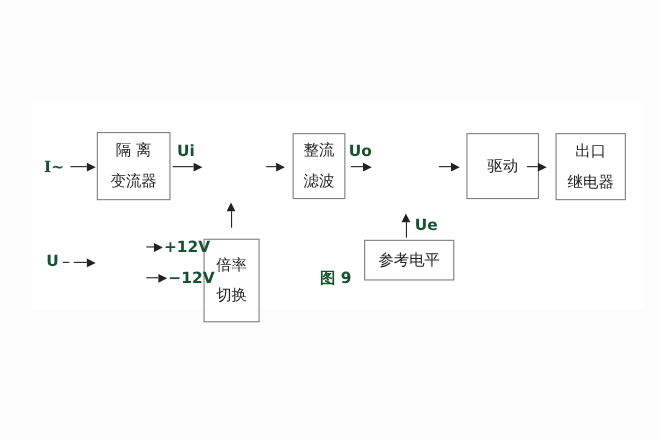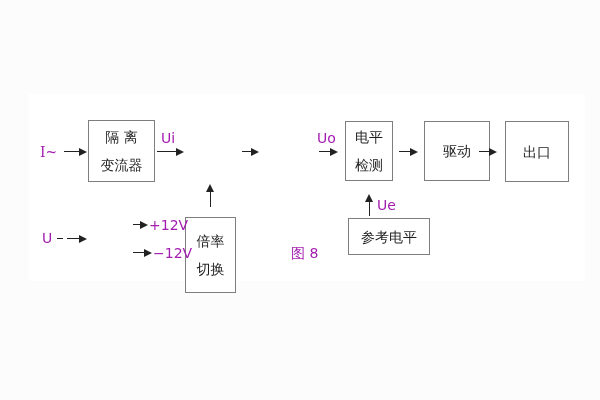--- a/index.html
+++ b/index.html
@@ -17,21 +17,21 @@
   }
   .box {
     position:absolute; box-sizing:border-box;
     border:1px solid #7e7e7e; background:#ffffff;
     display:flex; flex-direction:column; align-items:center; justify-content:center;
     font-size:14px; line-height:28px; color:#1f1f1f;
     white-space:pre; text-align:center;
   }
   .lbl {
     position:absolute; font-size:14px; line-height:16px;
-    color:#a21caf; white-space:pre;
+    color:#14532d; white-space:pre;font-weight:bold;
   }
   .lbl.serif { font-family:"DejaVu Serif","Liberation Serif",serif; }
   .arr-r { position:absolute; height:1px; background:#222222; }
   .arr-r::after {
     content:""; position:absolute; right:-8px; top:-3.5px;
     width:0; height:0;
     border-left:8px solid #222222;
     border-top:4px solid transparent; border-bottom:4px solid transparent;
   }
   .arr-u { position:absolute; width:1px; background:#222222; }
@@ -49,52 +49,53 @@
 <div class="stage">
 
   <div class="canvas"></div>
 
   <div class="box" style="left:88px;top:120px;width:67px;height:62px">
     <span>隔 离</span>
     <span>变流器</span>
   </div>
 
 
+  <div class="box" style="left:266px;top:121px;width:48px;height:60px">
+    <span>整流</span>
+    <span>滤波</span>
+  </div>
 
-  <div class="box" style="left:345px;top:121px;width:48px;height:60px">
-    <span>电平</span>
-    <span>检测</span>
-  </div>
 
   <div class="box" style="left:424px;top:121px;width:66px;height:60px">
     <span>驱动</span>
   </div>
 
   <div class="box" style="left:505px;top:121px;width:64px;height:61px">
     <span>出口</span>
+    <span>继电器</span>
   </div>
 
 
   <div class="box" style="left:185px;top:217px;width:51px;height:76px">
     <span>倍率</span>
     <span>切换</span>
   </div>
 
-  <div class="box" style="left:348px;top:218px;width:82px;height:37px">
+  <div class="box" style="left:331px;top:218px;width:82px;height:37px">
     <span>参考电平</span>
   </div>
 
   <span class="lbl serif" style="left:40px;top:144px">I~</span>
   <span class="lbl" style="left:42px;top:230px">U</span>
   <span class="lbl" style="left:161px;top:130px">Ui</span>
   <span class="lbl" style="left:317px;top:130px">Uo</span>
   <span class="lbl" style="left:377px;top:197px">Ue</span>
   <span class="lbl" style="left:149px;top:217px">+12V</span>
   <span class="lbl" style="left:153px;top:245px">−12V</span>
-  <span class="lbl" style="left:291px;top:245px">图 8</span>
+  <span class="lbl" style="left:291px;top:245px">图 9</span>
 
   <div class="arr-r" style="left:64px;top:151px;width:15px"></div>
   <div class="dash" style="left:57px;top:238px;width:6px"></div>
   <div class="arr-r" style="left:67px;top:238px;width:12px"></div>
   <div class="arr-r" style="left:157px;top:151px;width:19px"></div>
   <div class="arr-r" style="left:242px;top:151px;width:9px"></div>
   <div class="arr-r" style="left:319px;top:151px;width:11px"></div>
   <div class="arr-r" style="left:399px;top:151px;width:11px"></div>
   <div class="arr-r" style="left:479px;top:151px;width:10px"></div>
   <div class="arr-r" style="left:133px;top:224px;width:7px"></div>

